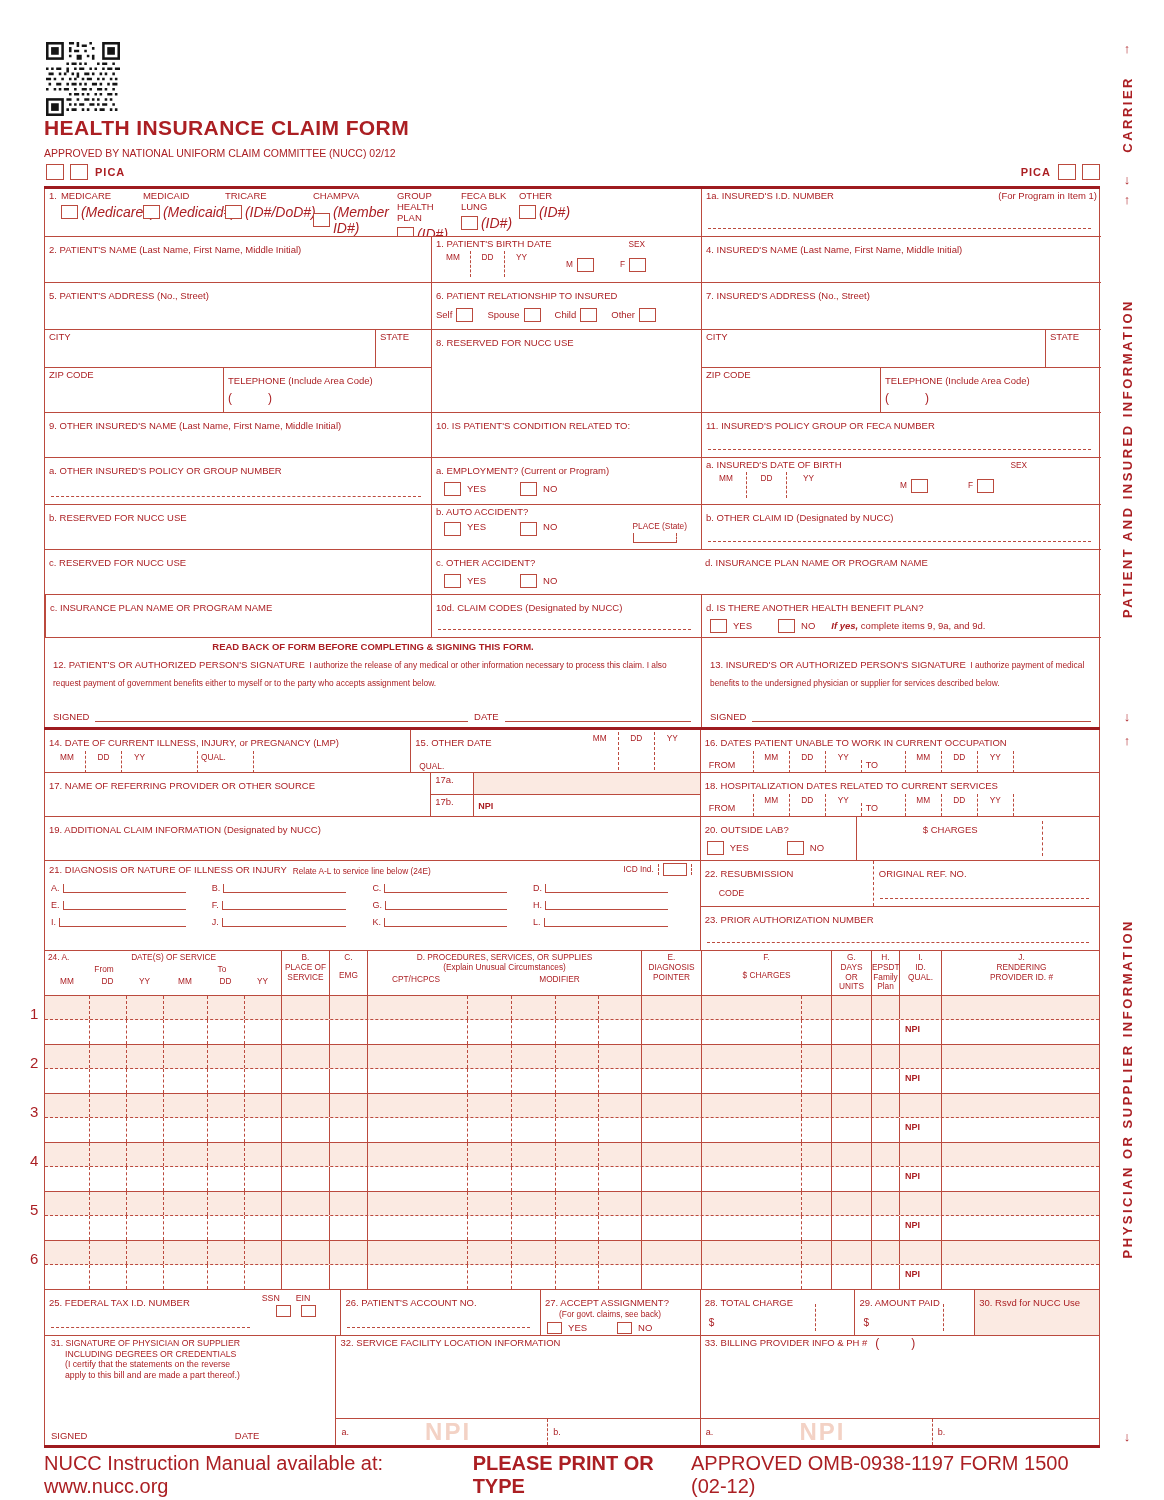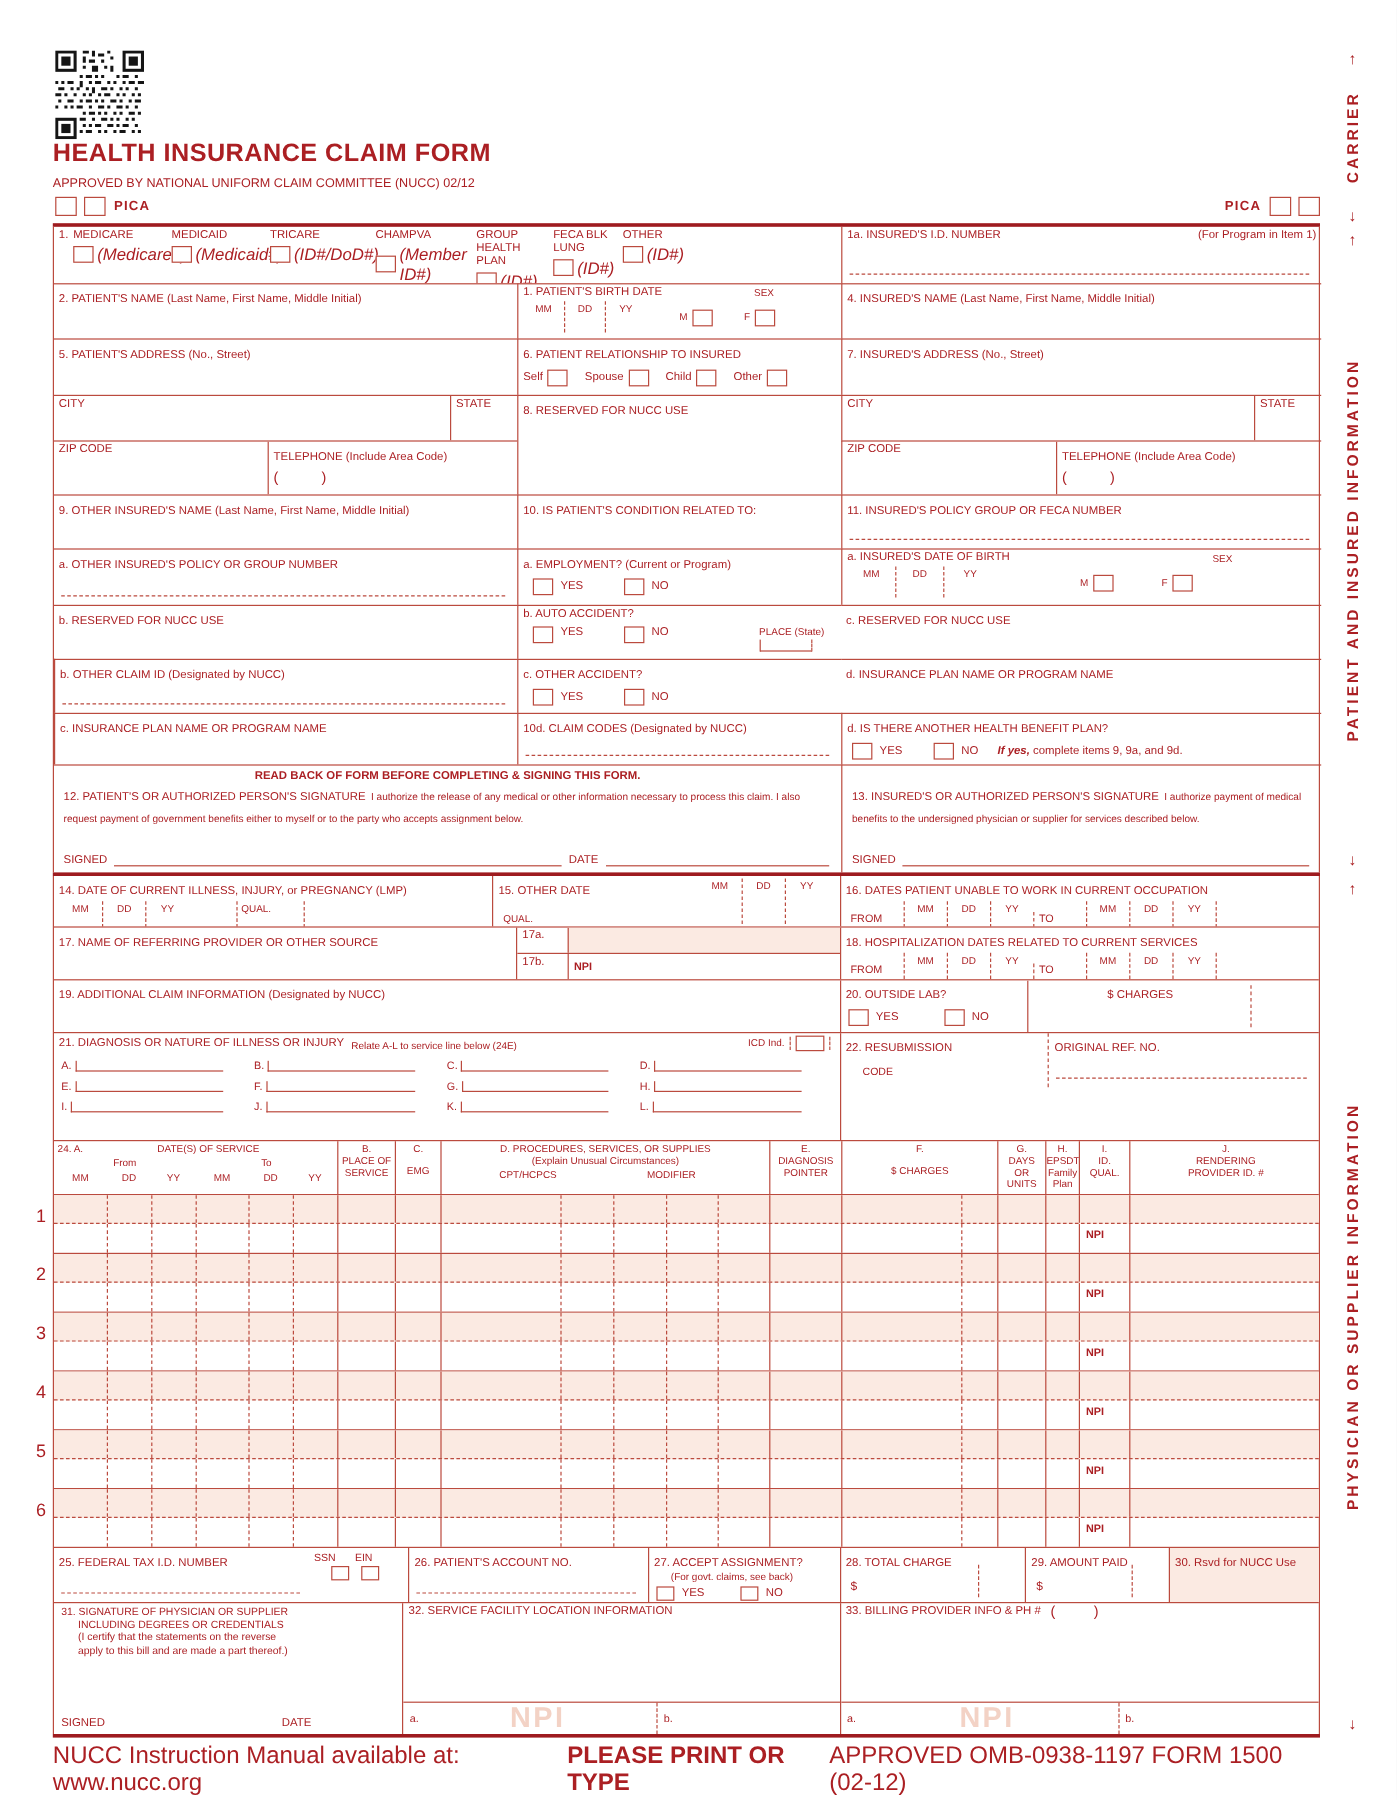--- a/index.html
+++ b/index.html
@@ -121,21 +121,21 @@
   .h24{display:grid;grid-template-columns:236px 48px 38px 274px 60px 130px 40px 28px 42px 160px;
        border-top:1px solid var(--line);height:45px;font-size:8.3px;text-align:center;line-height:1.18}
   .hc{border-left:1px solid var(--line);padding-top:2px;overflow:hidden}
   .hc.nl{border-left:none}
   .dosr1{display:flex;padding:0 3px}
   .dosr1 .t{flex:1;text-align:center}
   .dosr2{display:flex;margin-top:2px}
   .dosr2 span{flex:1}
   .dosr3{display:grid;grid-template-columns:44px 37px 37px 44px 37px 37px;margin-top:2px}
   .cptmod{display:flex;margin-top:2px;padding:0 10px}
-  .cptmod span:first-child{width:110px;text-align:center;padding-left:14px}
+  .cptmod span:first-child{width:110px;text-align:left;padding-left:14px}
   .cptmod span:last-child{flex:1;text-align:center}
   
   .svc{position:relative}
   .svc-line{position:relative;height:49px;border-top:1px solid var(--line)}
   .half{display:grid;grid-template-columns:44px 37px 37px 44px 37px 37px 48px 38px 100px 44px 44px 43px 43px 60px 100px 30px 40px 28px 42px 160px;height:24px}
   .half.top{background:var(--pink);border-bottom:1px dashed var(--line)}
   .fc{height:100%}
   .fc.s{border-left:1px solid var(--line)}
   .fc.d{border-left:1px dashed var(--line)}
   .npi-cell{font-weight:bold;font-size:9px;padding:4px 0 0 5px}
@@ -380,23 +380,23 @@
         </div>
       <div class="ynrow lb" style="align-items:flex-start">
         <span class="cb"></span>
           <span>YES</span>
           <span class="gap"></span>
         <span class="cb"></span>
           <span>NO</span>
         <span class="place tny"><span>PLACE (State)</span><span class="placeline" style="display:block;margin-top:2px"></span></span>
       </div>
     </div>
+    <div class="gc bl"><span class="lb">b. OTHER CLAIM ID (Designated by NUCC)</span><div class="guide"></div></div>
+
     <div class="gc"><span class="lb">c. RESERVED FOR NUCC USE</span></div>
-
-    <div class="gc bl"><span class="lb">b. OTHER CLAIM ID (Designated by NUCC)</span><div class="guide"></div></div>
     <div class="gc bl">
       <span class="lb">c. OTHER ACCIDENT?</span>
       <div class="ynrow lb">
           <span class="cb"></span>
           <span>YES</span>
           <span class="gap"></span>
           <span class="cb"></span>
           <span>NO</span>
         </div>
     </div>
@@ -588,20 +588,21 @@
               <span>L.</span>
               <span class="dline"></span>
             </span>
         </div>
       </div>
       <div class="r2223">
         <div class="f22">
           <div class="f22l"><span class="lb">22. RESUBMISSION</span><div class="codelbl">CODE</div></div>
           <div class="f22r"><span class="lb">ORIGINAL REF. NO.</span><div class="guide"></div></div>
         </div>
+        <div class="f23"><span class="lb">23. PRIOR AUTHORIZATION NUMBER</span><div class="guide"></div></div>
       </div>
     </div>
 
     <div class="h24">
       <div class="hc nl">
         <div class="dosr1">
             <span>24. A.</span>
             <span class="t">DATE(S) OF SERVICE</span>
           </div>
         <div class="dosr2">

